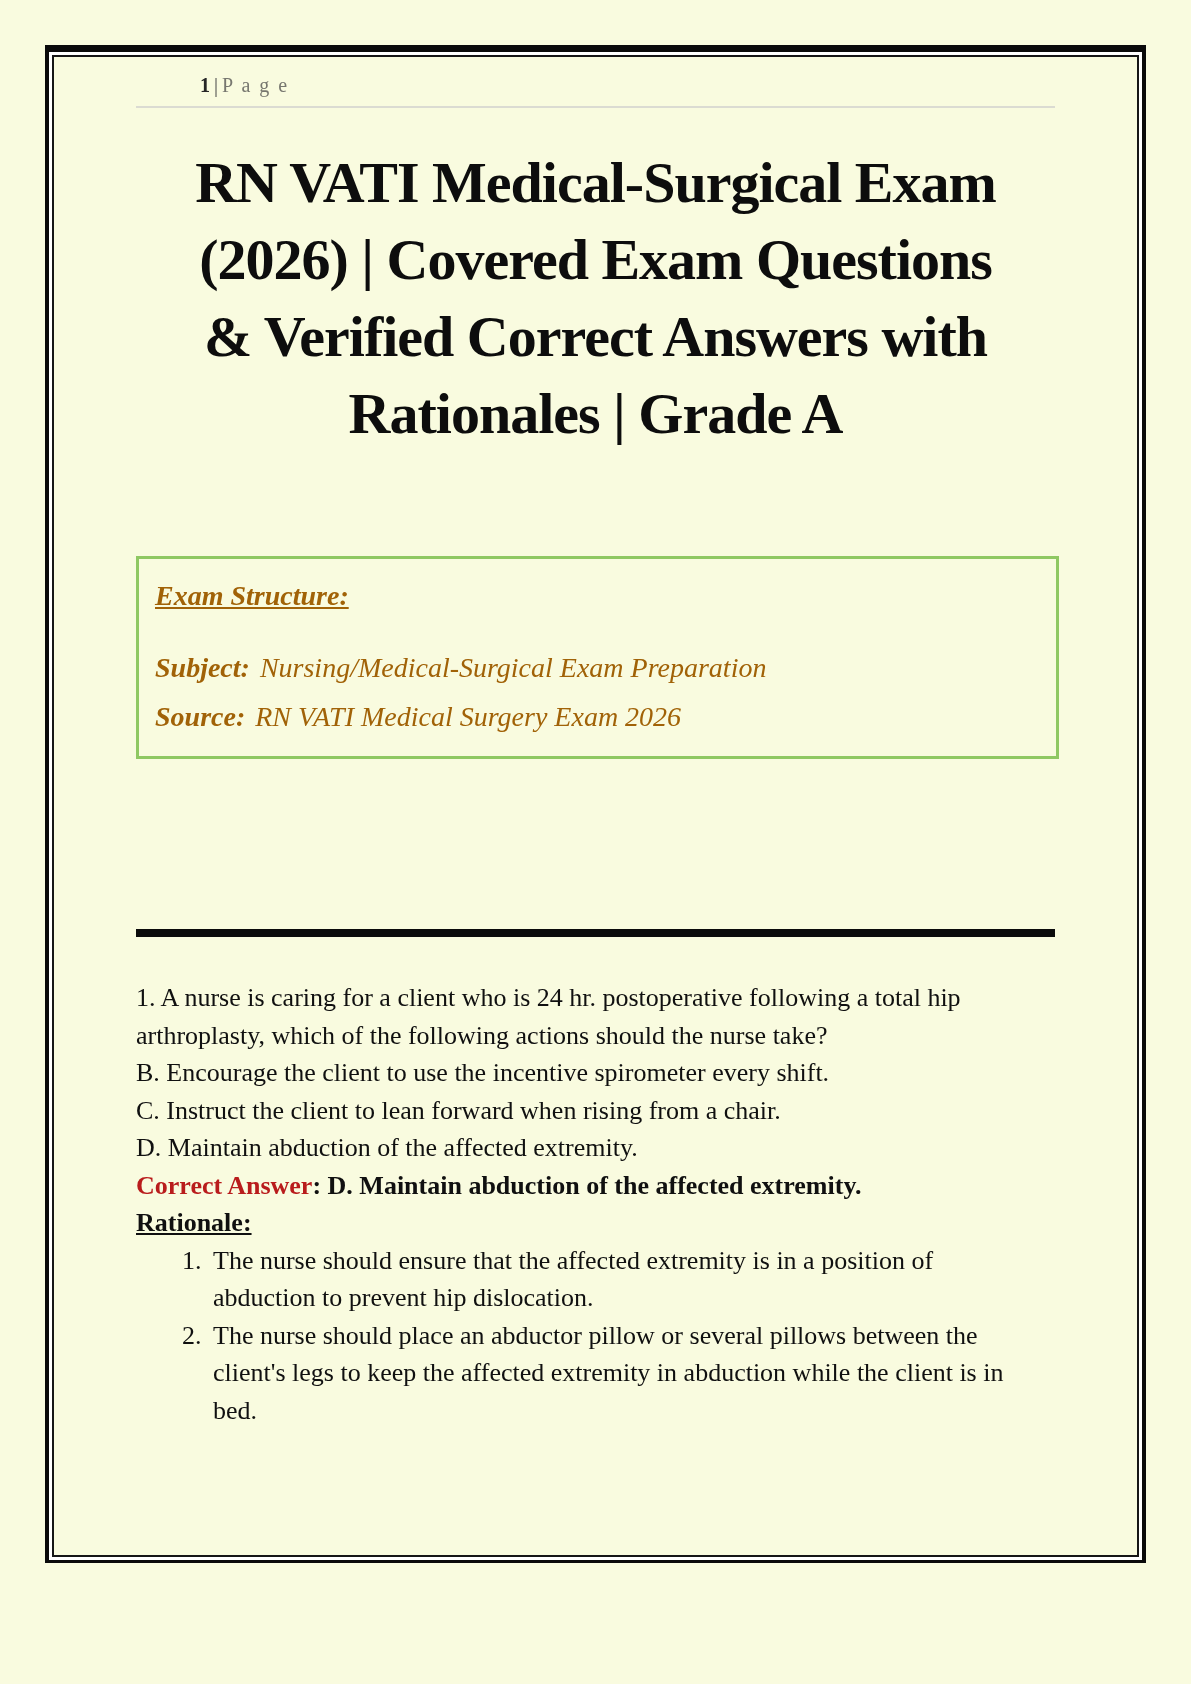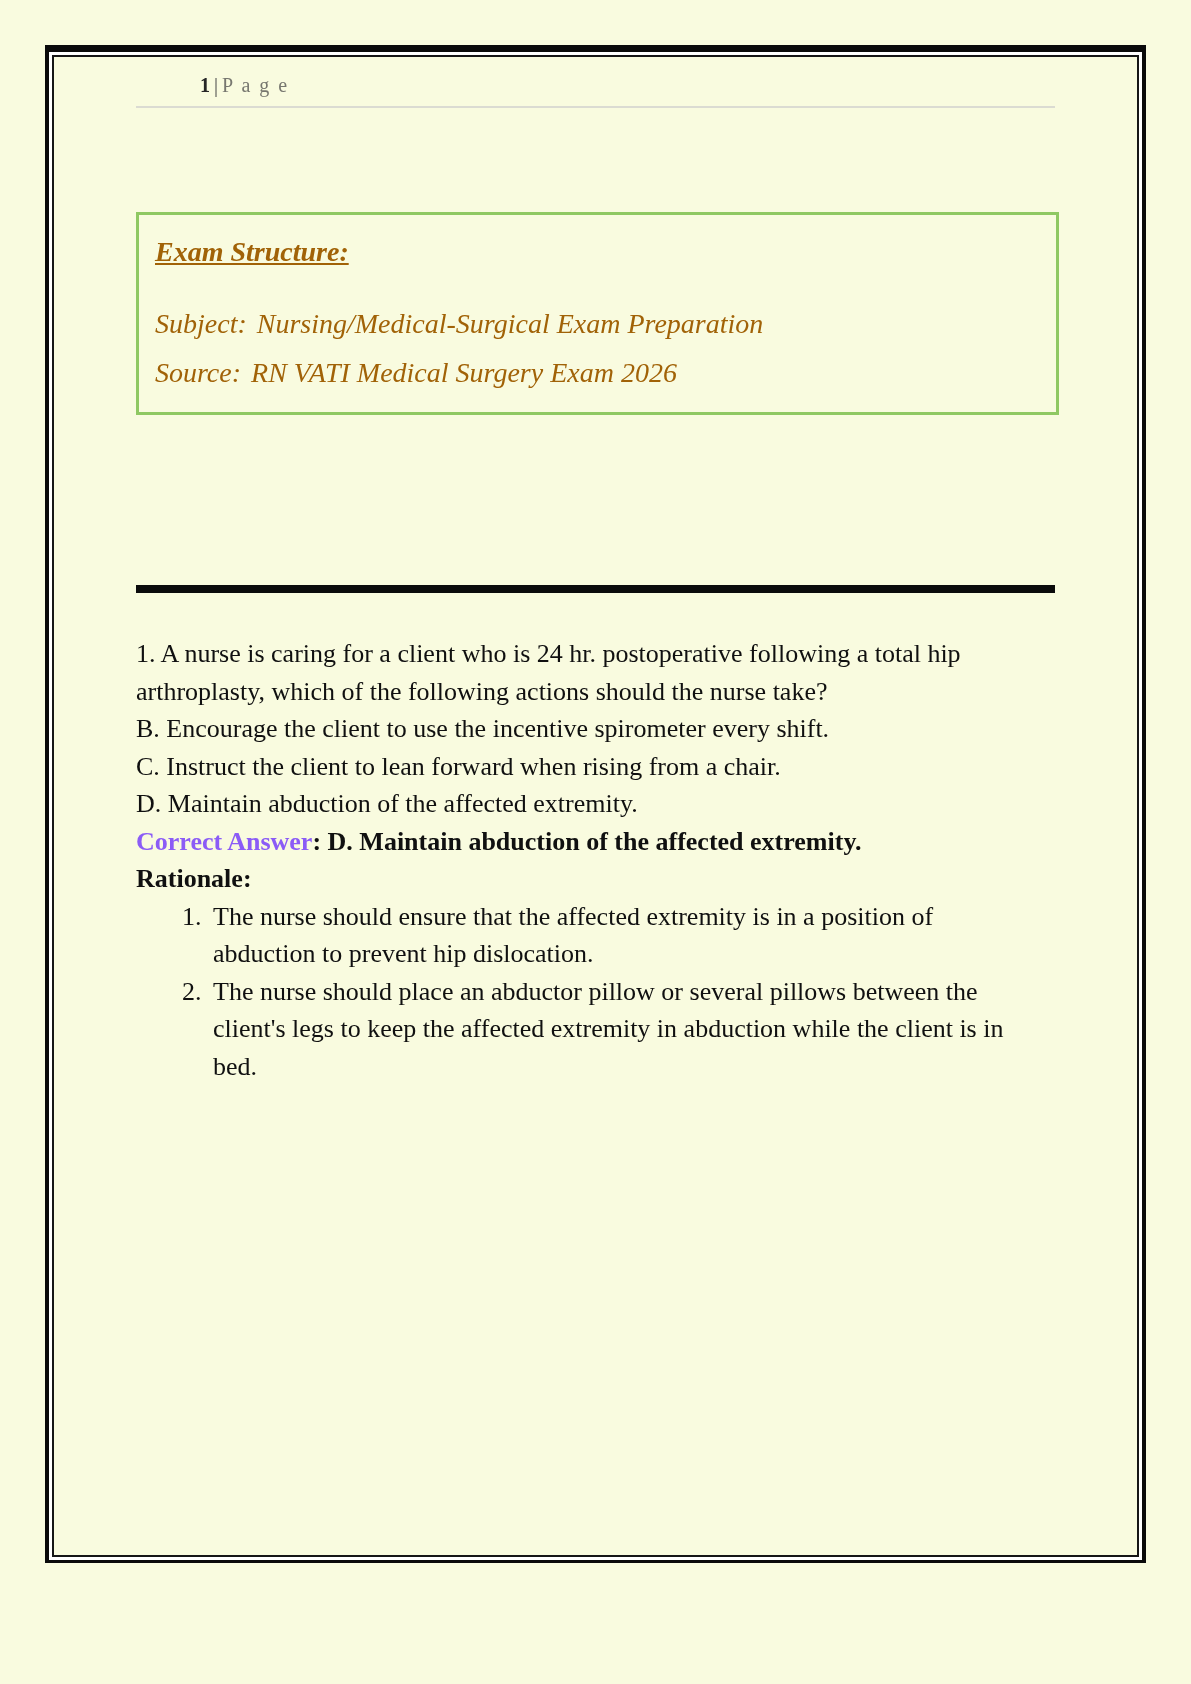--- a/index.html
+++ b/index.html
@@ -81,41 +81,41 @@
     text-decoration: underline;
     line-height: 34px;
     margin: 0 0 38px 0;
   }
   .exam-box .field {
     margin: 0 0 15px 0;
     line-height: 34px;
   }
   .exam-box .field:last-child { margin-bottom: 0; }
   .exam-box .field-label {
-    font-weight: 400;
+    font-weight: 700;
     margin-right: 10px;
   }
   
   .section-divider {
     margin-top: 170px;
     height: 8px;
     background: #0b0b0b;
   }
   
   .question-block {
     margin-top: 42px;
     font-size: 26px;
     line-height: 37.5px;
     color: #101010;
   }
   .q-text { font-weight: 400; }
   .answer-option { font-weight: 400; }
   .correct-line { font-weight: 700; }
-  .correct-line .green { color: #8b5cf6; }
-  .rationale-heading { font-weight: 700; }
+  .correct-line .green { color: #b91c1c; }
+  .rationale-heading { font-weight: 700; text-decoration: underline; }
   .rationale-list {
     margin: 0;
     padding-left: 72px;
     list-style-type: decimal;
   }
   .rationale-list li {
     padding-left: 5px;
     max-width: 800px;
   }
 </style>
@@ -123,20 +123,26 @@
 <body>
 
 <div class="page">
   <div class="frame-outer">
     <div class="frame-inner">
 
       <div class="doc-header">
         <span class="page-number">1</span><span class="sep">|</span><span class="page-word">P a g e</span>
       </div>
 
+      <div class="doc-title">
+        <div>RN VATI Medical-Surgical Exam</div>
+        <div>(2026) | Covered Exam Questions</div>
+        <div>&amp; Verified Correct Answers with</div>
+        <div>Rationales | Grade A</div>
+      </div>
 
       <div class="exam-box">
         <p class="box-heading">Exam Structure:</p>
         <p class="field">
           <span class="field-label">Subject:</span><span class="field-value">Nursing/Medical-Surgical Exam Preparation</span>
         </p>
         <p class="field">
           <span class="field-label">Source:</span><span class="field-value">RN VATI Medical Surgery Exam 2026</span>
         </p>
       </div>

